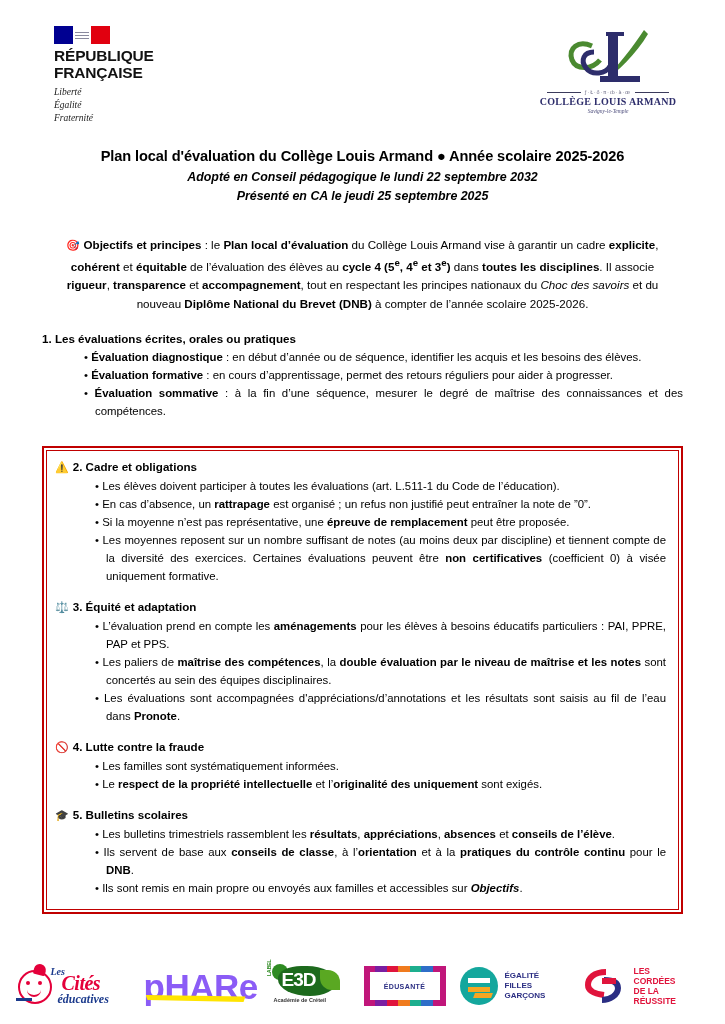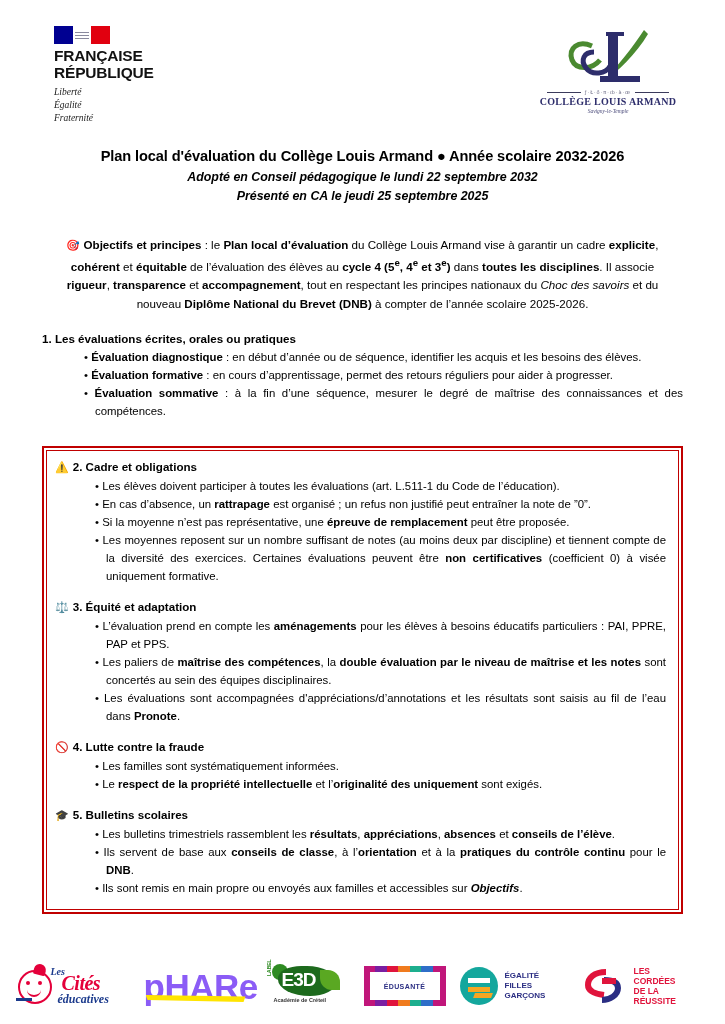--- a/index.html
+++ b/index.html
@@ -352,22 +352,22 @@
 
   <div class="header">
 
     <div class="marianne">
       <div class="flag">
         <div class="b"></div>
           <div class="w"></div>
           <div class="r"></div>
       </div>
       <div class="rf-title">
+        <div>RÉPUBLIQUE</div>
         <div>FRANÇAISE</div>
-        <div>RÉPUBLIQUE</div>
       </div>
       <div class="rf-devise">
         <div>Liberté</div>
         <div>Égalité</div>
         <div>Fraternité</div>
       </div>
     </div>
 
     <div class="school-logo">
       <div class="school-mark">
@@ -381,21 +381,21 @@
       <div class="school-rule">
         <span class="line"></span>
         <span class="glyphs">ƒ·Ł·ő·π·ȸ·à·œ</span>
         <span class="line"></span>
       </div>
       <div class="school-name">COLLÈGE LOUIS ARMAND</div>
       <div class="school-tag">Savigny-le-Temple</div>
     </div>
   </div>
 
-  <div class="doc-title">Plan local d'évaluation du Collège Louis Armand ● Année scolaire 2032-2026</div>
+  <div class="doc-title">Plan local d'évaluation du Collège Louis Armand ● Année scolaire 2025-2026</div>
   <div class="doc-sub">Adopté en Conseil pédagogique le lundi 22 septembre 2032</div>
   <div class="doc-sub2">Présenté en CA le jeudi 25 septembre 2025</div>
 
   <div class="intro">
     <span class="ico">🎯</span>
     <span><b>Objectifs et principes</b> : le <b>Plan local d’évaluation</b> du Collège Louis Armand vise à garantir un cadre <b>explicite</b>, <b>cohérent</b> et <b>équitable</b> de l’évaluation des élèves au <b>cycle 4 (5<sup>e</sup>, 4<sup>e</sup> et 3<sup>e</sup>)</b> dans <b>toutes les disciplines</b>. Il associe <b>rigueur</b>, <b>transparence</b> et <b>accompagnement</b>, tout en respectant les principes nationaux du <i>Choc des savoirs</i> et du nouveau <b>Diplôme National du Brevet (DNB)</b> à compter de l’année scolaire 2025-2026.</span>
   </div>
 
   <div class="section">
     <div class="sec-head">1. Les évaluations écrites, orales ou pratiques</div>

